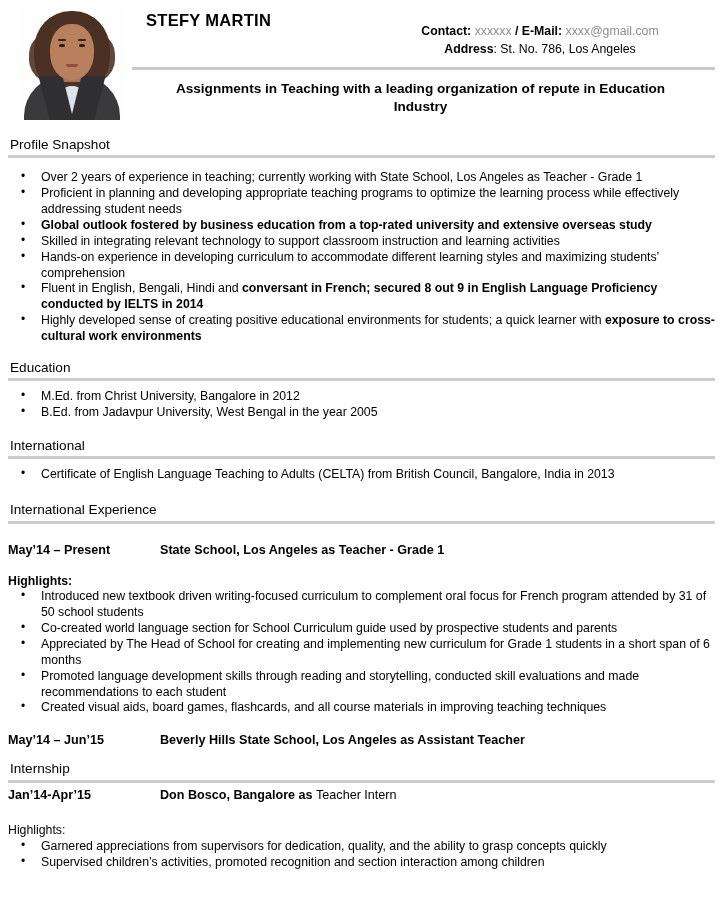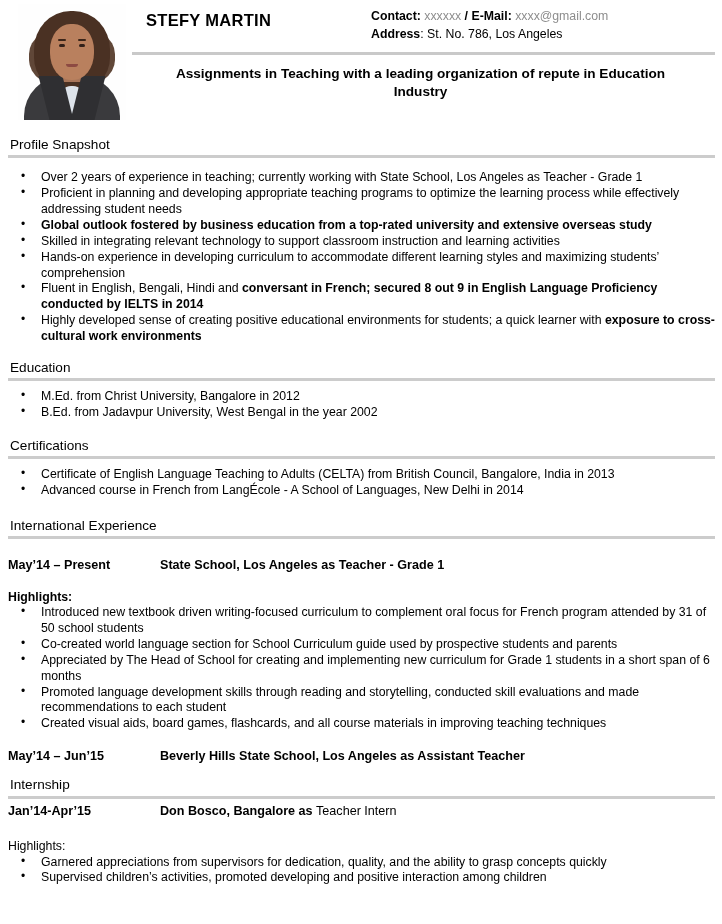--- a/index.html
+++ b/index.html
@@ -85,21 +85,21 @@
   .name {
     font-weight: bold;
     font-size: 16.5px;
     letter-spacing: .3px;
     white-space: nowrap;
     padding-left: 20px;
     padding-top: 2px;
     flex: 0 0 auto;
     width: 245px;
   }
-  .contact-block { flex: 1 1 auto; padding-right: 6px; line-height: 1.45; }
+  .contact-block { flex: 1 1 auto; text-align: center; padding-right: 6px; line-height: 1.45; margin-top: 15px; }
   .contact-line { font-size: 12.3px; white-space: nowrap; }
   .b { font-weight: bold; }
   .muted { color: #8d8d8d; }
 
   .hdr-rule {
     height: 3px; background: #c9c9c9;
     margin: 8px 0 0 6px; margin-right: 0px;
   }
   .objective {
     text-align: center;
@@ -205,33 +205,32 @@
   </div>
 
   <div class="sp14"></div>
 
   <div class="section">
     <div class="sec-title">Education</div>
     <div class="sec-rule"></div>
     <div class="sp8"></div>
     <ul class="bullets" id="education-list">
         <li><span>M.Ed. from Christ University, Bangalore in 2012</span></li>
-        <li><span>B.Ed. from Jadavpur University, West Bengal in the year 2002</span></li>
+        <li><span>B.Ed. from Jadavpur University, West Bengal in the year 2005</span></li>
       </ul>
   </div>
 
   <div class="sp16"></div>
 
   <div class="section">
-    <div class="sec-title">Certifications</div>
+    <div class="sec-title">International</div>
     <div class="sec-rule"></div>
     <div class="sp8"></div>
     <ul class="bullets" id="certifications-list">
         <li><span>Certificate of English Language Teaching to Adults (CELTA) from British Council, Bangalore, India in 2013</span></li>
-        <li><span>Advanced course in French from LangÉcole - A School of Languages, New Delhi in 2014</span></li>
       </ul>
   </div>
 
   <div class="sp18"></div>
 
   <div class="section">
     <div class="sec-title">International Experience</div>
     <div class="sec-rule"></div>
     <div id="intl-jobs">
         <div style="height: 18px;"></div>
@@ -264,18 +263,18 @@
     <div id="intern-jobs">
         <div style="height: 4px;"></div>
         <div class="job-line">
           <div class="job-date">Jan’14-Apr’15</div>
           <div class="job-role"><span>Don Bosco, Bangalore as </span><span style="font-weight: normal; text-align: center;">Teacher Intern</span></div>
         </div>
         <div style="height: 20px;"></div>
         <div class="hl-label plain">Highlights:</div>
         <ul class="bullets">
           <li><span>Garnered appreciations from supervisors for dedication, quality, and the ability to grasp concepts quickly</span></li>
-          <li><span>Supervised children’s activities, promoted developing and positive interaction among children</span></li>
+          <li><span>Supervised children’s activities, promoted recognition and section interaction among children</span></li>
         </ul>
       </div>
   </div>
 
 </div>
 
 </body></html>

